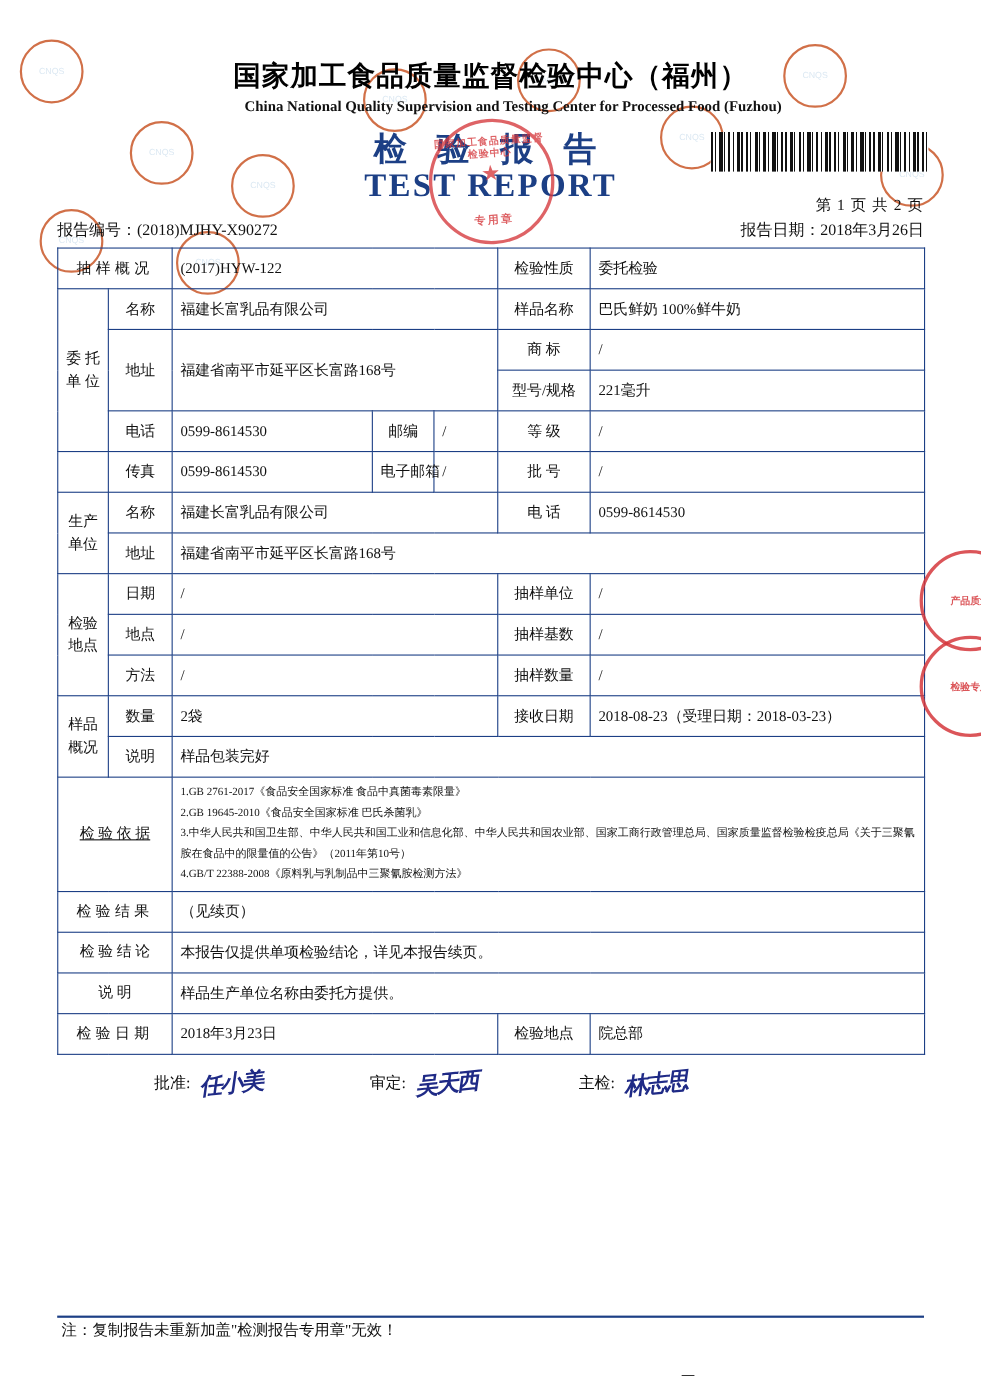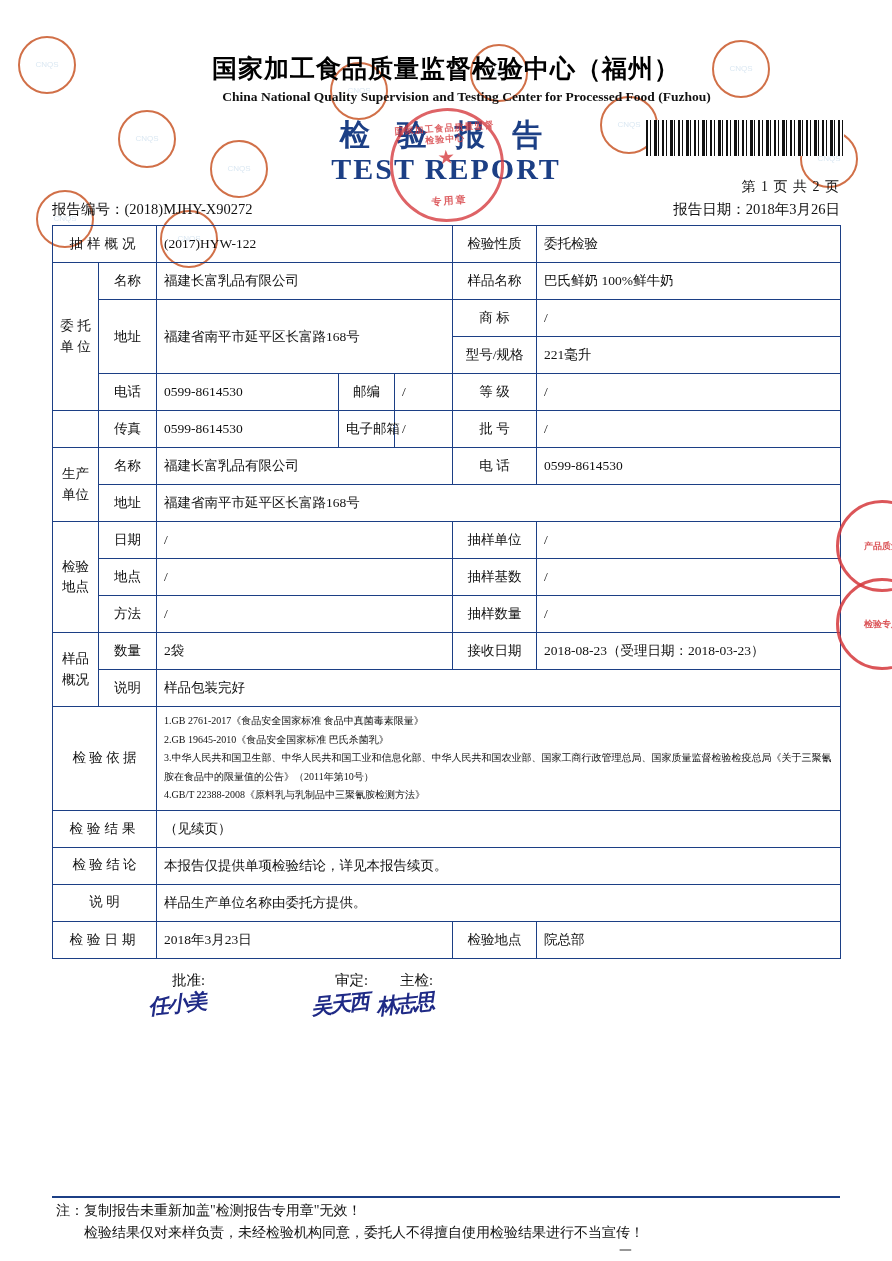--- a/index.html
+++ b/index.html
@@ -220,52 +220,51 @@
   }
   .basis {
     text-align: left;
     line-height: 1.85;
     font-size: 10px;
     padding: 10px 12px;
   }
   .basis div { white-space: nowrap; }
   .basis .wrap { white-space: normal; }
 
-  .tall-1 { height: 120px; }
+  .tall-1 { height: 120px; text-decoration: underline; }
   .tall-2 { height: 86px; }
   .tall-3 { height: 86px; }
 
   
   .sign-row {
     position: relative;
     z-index: 2;
     margin: 12px 52px 0 52px;
     display: flex;
     font-size: 14.5px;
     align-items: flex-end;
   }
   .sign-block {
     display: flex;
-    align-items: flex-end;
-    flex-direction: column;
+    align-items: center;
   }
   .sign-label { white-space: nowrap; }
   .sig {
     font-family: "Liberation Serif", serif;
     font-style: italic;
     font-weight: bold;
     color: #1f2a86;
     font-size: 21px;
     margin-left: 8px;
     transform: rotate(-6deg);
     letter-spacing: -2px;
   }
   .sign-1 { margin-left: 88px; }
   .sign-2 { margin-left: 98px; }
-  .sign-3 { }
+  .sign-3 { margin-left: 92px; }
 
   
   .footer-rule {
     position: absolute;
     left: 52px;
     right: 52px;
     top: 1196px;
     border-top: 2px solid #1c3f85;
     z-index: 2;
   }
@@ -489,17 +488,16 @@
     </div>
     <div class="sign-block sign-3">
       <span class="sign-label">主检:</span>
       <span class="sig">林志思</span>
     </div>
   </div>
 
   <div class="footer-rule"></div>
   <div class="footer">
     <div>注：复制报告未重新加盖"检测报告专用章"无效！</div>
-    <div class="l2">检验结果仅对来样负责，未经检验机构同意，委托人不得擅自使用检验结果进行不当宣传！</div>
   </div>
   <div class="page-mark">一</div>
 
 </div>
 
 </body></html>

